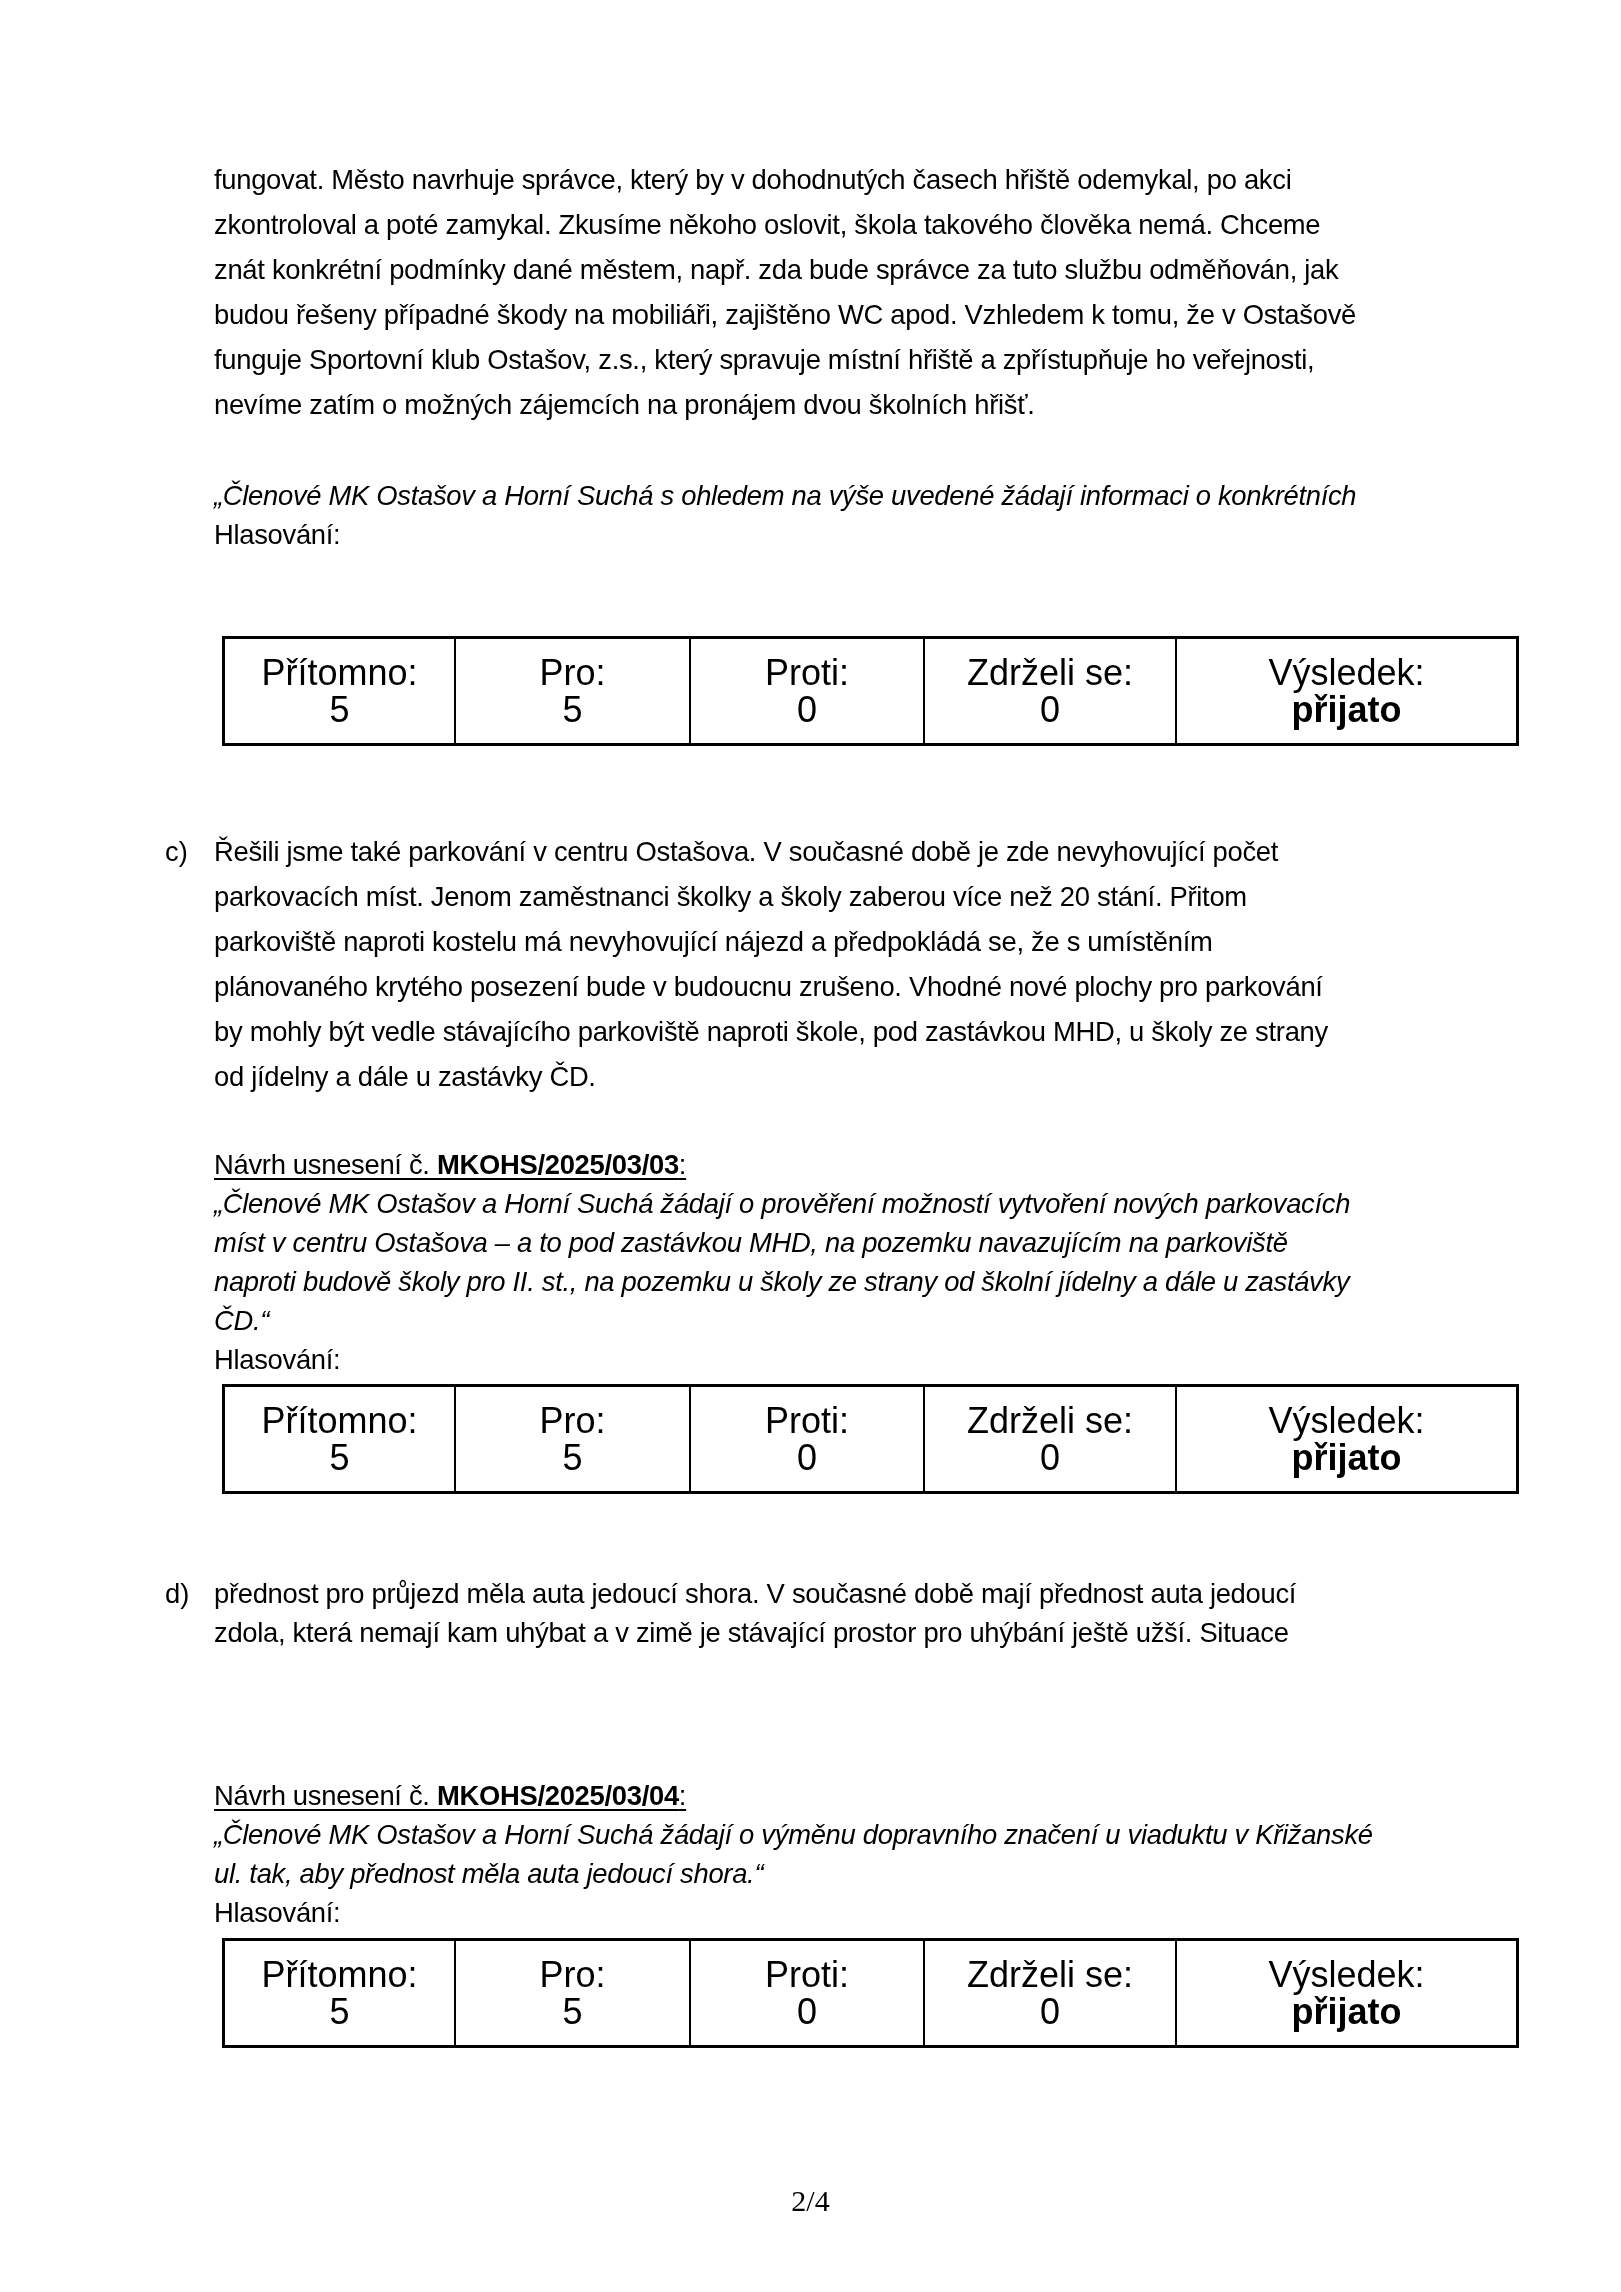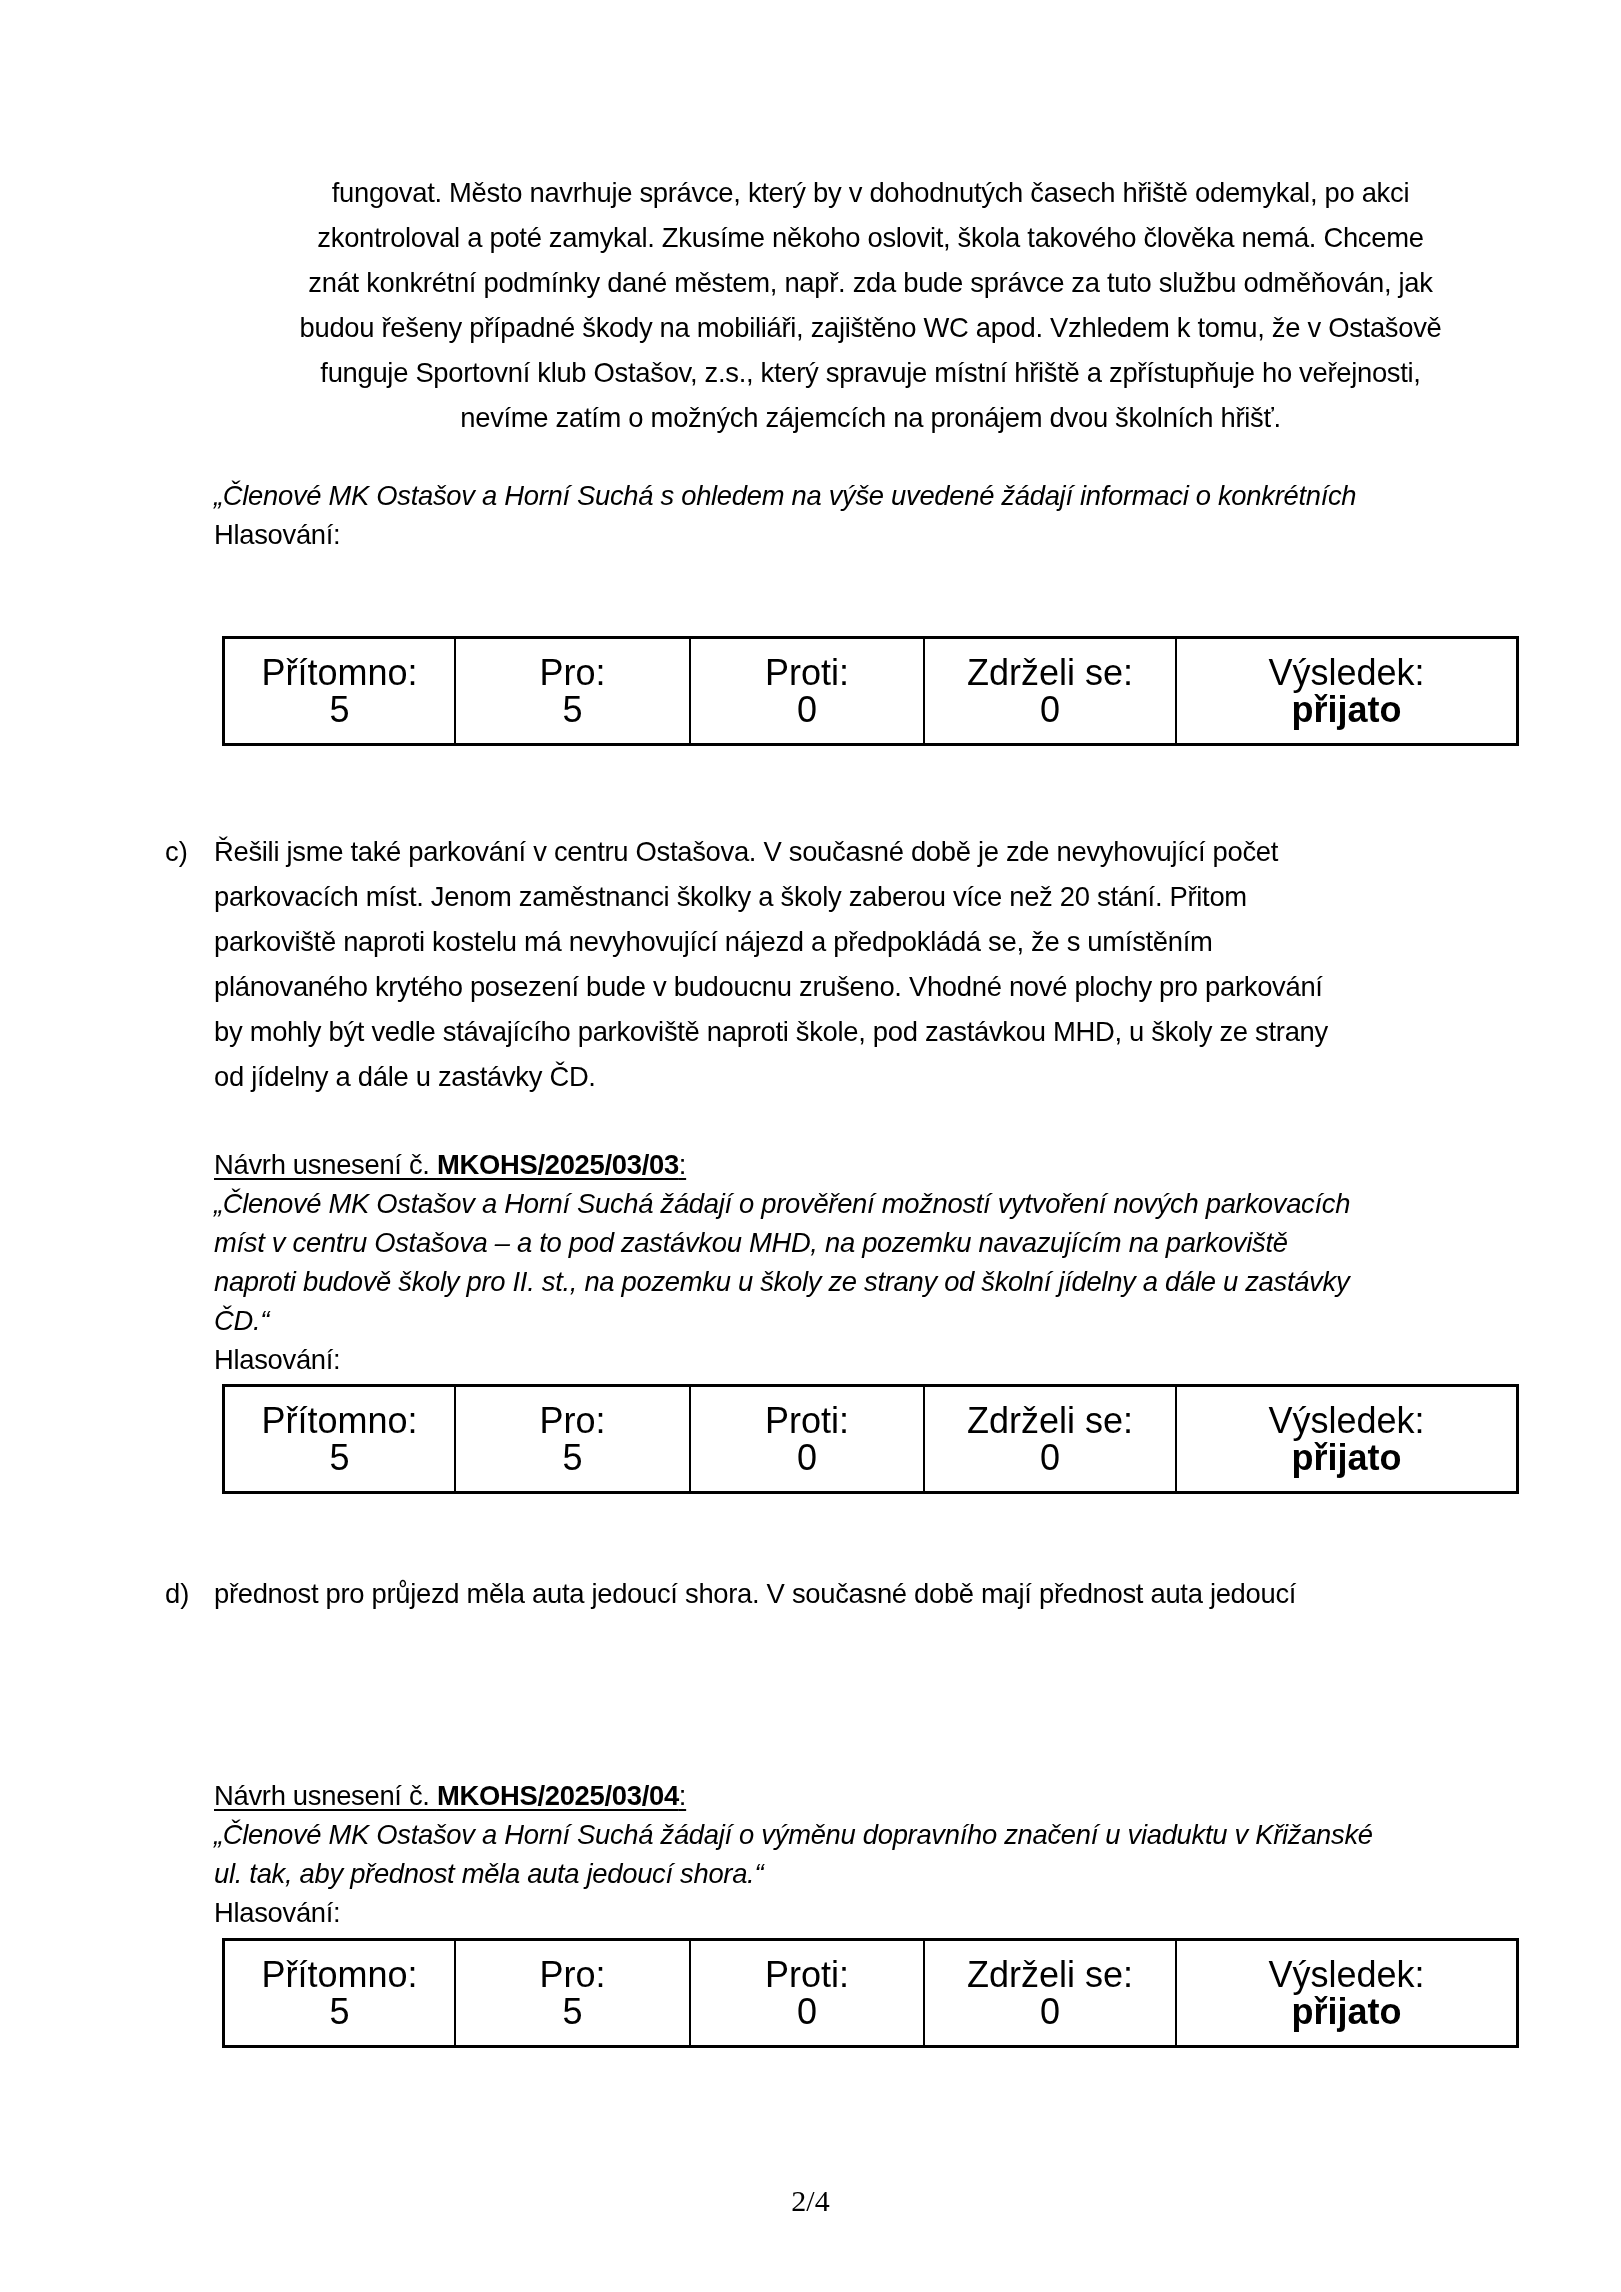--- a/index.html
+++ b/index.html
@@ -22,21 +22,21 @@
   table.vote td .val { display: block; }
   table.vote td .val.bold { font-weight: bold; }
   .footer { position: absolute; top: 2184px; left: 0; width: 1621px; text-align: center;
             font-family: "Liberation Serif", "DejaVu Serif", serif; font-size: 30px; }
 </style>
 </head>
 <body>
 
 <div class="page">
 
-  <div class="block para" style="top:170px;text-align:center;">
+  <div class="block para" style="top:157px;">
     <p>fungovat. Město navrhuje správce, který by v dohodnutých časech hřiště odemykal, po akci</p>
     <p>zkontroloval a poté zamykal. Zkusíme někoho oslovit, škola takového člověka nemá. Chceme</p>
     <p>znát konkrétní podmínky dané městem, např. zda bude správce za tuto službu odměňován, jak</p>
     <p>budou řešeny případné škody na mobiliáři, zajištěno WC apod. Vzhledem k tomu, že v Ostašově</p>
     <p>funguje Sportovní klub Ostašov, z.s., který spravuje místní hřiště a zpřístupňuje ho veřejnosti,</p>
     <p>nevíme zatím o možných zájemcích na pronájem dvou školních hřišť.</p>
   </div>
 
   <div class="block res" style="top:476px;">
     <div class="quote">
@@ -114,20 +114,21 @@
             <span class="lbl">Výsledek:</span>
             <span class="val bold">přijato</span>
           </td>
     </tr>
   </tbody>
     </table>
 
   <span class="item-label" style="top:1574px; line-height:39px;">d)</span>
   <div class="block res" style="top:1574px;">
     <p class="line">přednost pro průjezd měla auta jedoucí shora. V současné době mají přednost auta jedoucí</p>
+    <p class="line">zdola, která nemají kam uhýbat a v zimě je stávající prostor pro uhýbání ještě užší. Situace</p>
   </div>
 
   <div class="block res" style="top:1776px;">
     <p class="line res-title"><span>Návrh usnesení č. </span><b>MKOHS/2025/03/04</b><span>:</span></p>
     <div class="quote">
       <p class="line">„Členové MK Ostašov a Horní Suchá žádají o výměnu dopravního značení u viaduktu v Křižanské</p>
       <p class="line">ul. tak, aby přednost měla auta jedoucí shora.“</p>
     </div>
     <p class="line">Hlasování:</p>
   </div>

